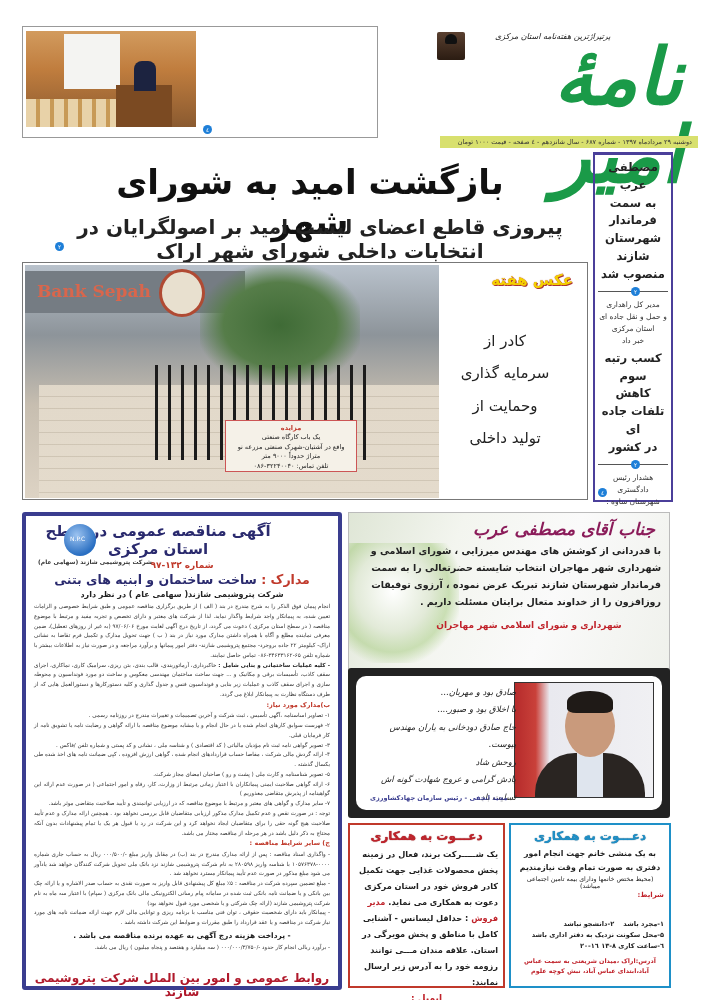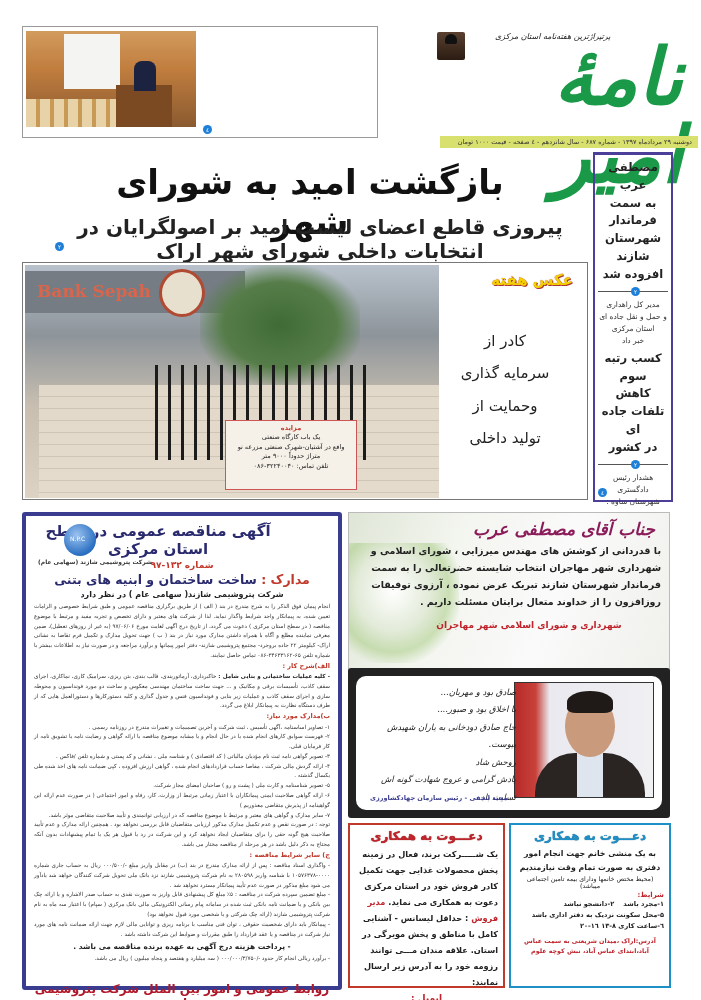--- a/index.html
+++ b/index.html
@@ -37,21 +37,21 @@
 
   
   .photo-box { left: 22px; top: 262px; width: 566px; height: 238px; border: 1px solid #777; }
   .bank-photo { position:absolute; left: 2px; top: 2px; width: 414px; height: 233px; background: linear-gradient(180deg,#b9c2cc 0%,#8d949a 30%,#c7beb0 60%,#ddd3c4 100%); overflow:hidden; }
   .bank-sign { position:absolute; left:0; top:6px; width:220px; height:42px; background:#757c83; }
   .bank-sign span { position:absolute; left:12px; top:10px; font-family:"DejaVu Serif",serif; font-weight:bold; font-size:17px; color:#d9664c; direction:ltr; }
   .bank-logo { position:absolute; left:134px; top:4px; width:46px; height:48px; border-radius:50%; border:3px solid #b04a33; background:#e8e0cf; }
   .tree { position:absolute; left:175px; top:0; width:160px; height:120px; background: radial-gradient(ellipse at center,#3f6b36 0%,#567d49 50%,rgba(90,120,80,0) 75%); }
   .gate { position:absolute; left:130px; top:100px; width:215px; height:95px; background: repeating-linear-gradient(90deg,#1c1c1c 0 3px,transparent 3px 13px); }
   .wall { position:absolute; left:14px; top:120px; width:400px; height:113px; background: repeating-linear-gradient(180deg,#e5dccd 0 11px,#cfc5b4 11px 12px); opacity:.9; }
-  .auction-banner { position:absolute; left:200px; top:155px; width:132px; height:70px; background:#f5f1e8; border:1px solid #c55; font-size:6.5px; text-align:center; padding:3px; line-height:1.45; color:#222; }
+  .auction-banner { position:absolute; left:200px; top:155px; width:132px; height:52px; background:#f5f1e8; border:1px solid #c55; font-size:6.5px; text-align:center; padding:3px; line-height:1.45; color:#222; }
   .auction-banner .a-title { color:#c0392b; font-weight:bold; }
   .week-label { position:absolute; right: 14px; top: 8px; font-size: 15px; font-weight: bold; color: #f4d000; text-shadow: 0 0 1px #a33, 1px 1px 0 #a33; }
   .week-text { position:absolute; right: 22px; top: 62px; width: 120px; text-align:center; font-size: 15px; line-height: 2.15; color: #222; }
 
   
   .tender { left: 22px; top: 512px; width: 320px; height: 478px; border: 4px solid #3a3d8f; border-radius: 3px; padding: 6px 8px; background:#fff; }
   .tender-title { font-size: 15px; font-weight: bold; color: #2a2a6e; text-align:center; margin-right: 48px; }
   .npc-logo { position:absolute; left: 38px; top: 8px; width: 32px; height: 32px; border-radius:50%; background: radial-gradient(circle at 40% 35%,#9cc3f0,#2a6fc2 70%); }
   .npc-logo::after { content:"N.P.C"; position:absolute; left:6px; top:11px; font-size:6px; color:#fff; direction:ltr; }
   .npc-name { position:absolute; left: 12px; top: 42px; font-size: 6px; font-weight:bold; color:#333; }
@@ -88,21 +88,21 @@
   .hire2 { left: 509px; top: 823px; width: 162px; height: 165px; border: 2px solid #1e90c8; padding: 4px 5px; text-align: right; }
   .hire-title { font-size: 12px; font-weight: bold; text-align: center; margin-bottom: 4px; }
   .hire1 .hire-title { color:#c0232b; text-shadow: 0 0 1px #7a1010; }
   .hire2 .hire-title { color:#1e90c8; text-shadow: 0 0 1px #0b4d70; }
   .hire1-text { font-size: 8.2px; font-weight:bold; line-height: 1.95; color:#222; }
   .hire1-text .red { color:#c0232b; }
   .email { font-size: 9px; font-weight: bold; color: #c0232b; text-align:center; margin-top: 2px; }
   .hire2-text { font-size: 7.8px; font-weight:bold; line-height: 1.8; color:#222; text-align:center; }
   .hire2-small { font-size: 6.3px; color:#222; text-align:center; }
   .hire2-cond { font-size: 7px; color:#c0232b; font-weight:bold; margin-top:2px; }
-  .hire2-list { font-size: 6.6px; line-height: 1.65; color:#222; font-weight:bold; }
+  .hire2-list { font-size: 6.6px; line-height: 1.65; color:#222; font-weight:bold;margin-top:20px; }
   .hire2-addr { font-size: 6.3px; color:#c0232b; font-weight: bold; text-align:center; margin-top: 4px; line-height:1.6; }
 </style>
 </head>
 <body>
 
 <div class="abs logo">
   <div class="portrait"></div>
   <div class="logo-tag">پرتیراژترین هفته‌نامه استان مرکزی</div>
   <div class="logo-text">نامهٔ امیر</div>
 </div>
@@ -120,21 +120,21 @@
 
 <div class="abs headline">بازگشت امید به شورای شهر</div>
 <div class="abs subhead">پیروزی قاطع اعضای لیست امید بر اصولگرایان در انتخابات داخلی شورای شهر اراک</div>
 <div class="abs badge-num" style="left:55px; top:242px;">۲</div>
 
 <div class="abs sidebar">
   <div class="sb-head">
     <div>مصطفی عرب</div>
     <div>به سمت فرماندار</div>
     <div>شهرستان شازند</div>
-    <div>افزوده شد</div>
+    <div>منصوب شد</div>
   </div>
   <div class="sb-sep">
       <div class="badge-num">۲</div>
     </div>
   <div class="sb-small">
     <div>مدیر کل راهداری</div>
     <div>و حمل و نقل جاده ای</div>
     <div>استان مرکزی</div>
     <div>خبر داد</div>
   </div>
@@ -191,21 +191,20 @@
   <div class="npc-logo"></div>
   <div class="npc-name">شرکت پتروشیمی شازند (سهامی عام)</div>
   <div class="tender-title">آگهی مناقصه عمومی در سطح استان مرکزی</div>
   <div class="tender-num">شماره ۱۳۲-۹۷</div>
   <div class="tender-subject">
     <span class="red">مدارک :</span> <span>ساخت ساختمان و ابنیه های بتنی</span>
   </div>
   <div class="tender-company">شرکت پتروشیمی شازند( سهامی عام ) در نظر دارد</div>
   <div class="tender-body">
     <div>انجام پیمان فوق الذکر را به شرح مندرج در بند ( الف ) از طریق برگزاری مناقصه عمومی و طبق شرایط خصوصی و الزامات تعیین شده، به پیمانکار واجد شرایط واگذار نماید. لذا از شرکت های معتبر و دارای تخصص و تجربه مفید و مرتبط با موضوع مناقصه ( در سطح استان مرکزی ) دعوت می گردد، از تاریخ درج آگهی لغایت مورخ ۹۷/۰۶/۰۶ (به غیر از روزهای تعطیل)، ضمن معرفی نماینده مطلع و آگاه با همراه داشتن مدارک مورد نیاز در بند ( ب ) جهت تحویل مدارک و تکمیل فرم تقاضا به نشانی اراک- کیلومتر ۲۲ جاده بروجرد- مجتمع پتروشیمی شازند- دفتر امور پیمانها و برآورد مراجعه و در صورت نیاز به اطلاعات بیشتر با شماره تلفن ۶۵-۳۴۶۳۳۱۶۲-۰۸۶ تماس حاصل نمایند.</div>
-    <div class="sec">الف)شرح کار :</div>
     <div><span class="bold">- کلیه عملیات ساختمانی و بنایی شامل :</span> <span>خاکبرداری، آرماتوربندی، قالب بندی، بتن ریزی، سرامیک کاری، نماکاری، اجرای سقف کاذب، تأسیسات برقی و مکانیک و ... جهت ساخت ساختمان مهندسی معکوس و ساخت دو مورد فونداسیون و محوطه سازی و اجرای سقف کاذب و عملیات زیر بنایی و فونداسیون فنس و جدول گذاری و کلیه دستورکارها و دستورالعمل هایی که از طرف دستگاه نظارت به پیمانکار ابلاغ می گردد.</span></div>
     <div class="sec">ب)مدارک مورد نیاز:</div>
     <div>۱- تصاویر اساسنامه ،آگهی تأسیس ، ثبت شرکت و آخرین تصمیمات و تغییرات مندرج در روزنامه رسمی .</div>
     <div>۲- فهرست سوابق کارهای انجام شده یا در حال انجام و یا مشابه موضوع مناقصه با ارائه گواهی و رضایت نامه یا تشویق نامه از کار فرمایان قبلی.</div>
     <div>۳- تصویر گواهی نامه ثبت نام مؤدیان مالیاتی ( کد اقتصادی ) و شناسه ملی ، نشانی و کد پستی و شماره تلفن /فاکس .</div>
     <div>۴- ارائه گردش مالی شرکت ، مفاصا حساب قراردادهای انجام شده ، گواهی ارزش افزوده ، کپی ضمانت نامه های اخذ شده طی یکسال گذشته .</div>
     <div>۵- تصویر شناسنامه و کارت ملی ( پشت و رو ) صاحبان امضای مجاز شرکت.</div>
     <div>۶- ارائه گواهی صلاحیت ایمنی پیمانکاران با اعتبار زمانی مرتبط از وزارت، کار، رفاه و امور اجتماعی ( در صورت عدم ارائه این گواهینامه از پذیرش متقاضی معذوریم )</div>
     <div>۷- سایر مدارک و گواهی های معتبر و مرتبط با موضوع مناقصه که در ارزیابی توانمندی و تأیید صلاحیت متقاضی موثر باشد.</div>
     <div>توجه : در صورت نقص و عدم تکمیل مدارک مذکور ارزیابی متقاضیان قابل بررسی نخواهد بود . همچنین ارائه مدارک و عدم تأیید صلاحیت هیچ گونه حقی را برای متقاضیان ایجاد نخواهد کرد و این شرکت در رد یا قبول هر یک یا تمام پیشنهادات بدون آنکه محتاج به ذکر دلیل باشد در هر مرحله از مناقصه مختار می باشد.</div>
@@ -229,21 +228,21 @@
   <div class="cond-inner">
     <div class="cond-photo">
       <div class="suit"></div>
         <div class="shirt"></div>
         <div class="head"></div>
         <div class="hair"></div>
     </div>
     <div class="cond-text">
       <div>صادق بود و مهربان...</div>
       <div>با اخلاق بود و صبور....</div>
-      <div>حاج صادق دودخانی به یاران شهیدش پیوست.</div>
+      <div>حاج صادق دودخانی به یاران مهندس پیوست.</div>
       <div>روحش شاد</div>
       <div>یادش گرامی و عروج شهادت گونه اش تسلیت باد.</div>
     </div>
     <div class="cond-sign">مجید انجفی - رئیس سازمان جهادکشاورزی</div>
   </div>
 </div>
 
 <div class="abs hire1">
   <div class="hire-title">دعـــوت به همکاری</div>
   <div class="hire1-text">

